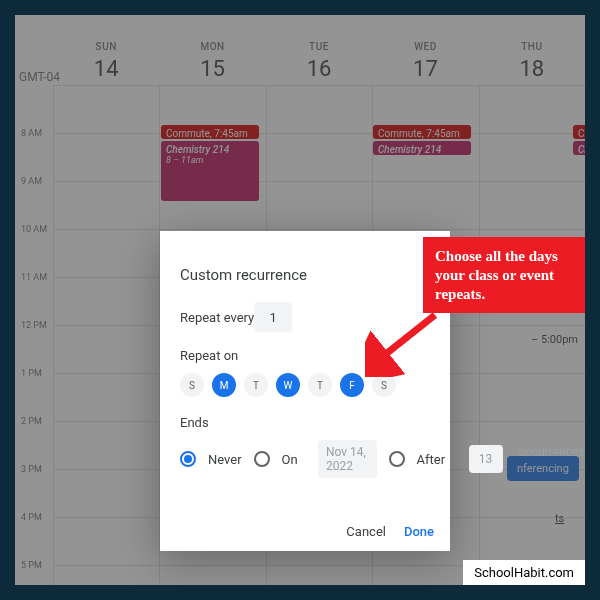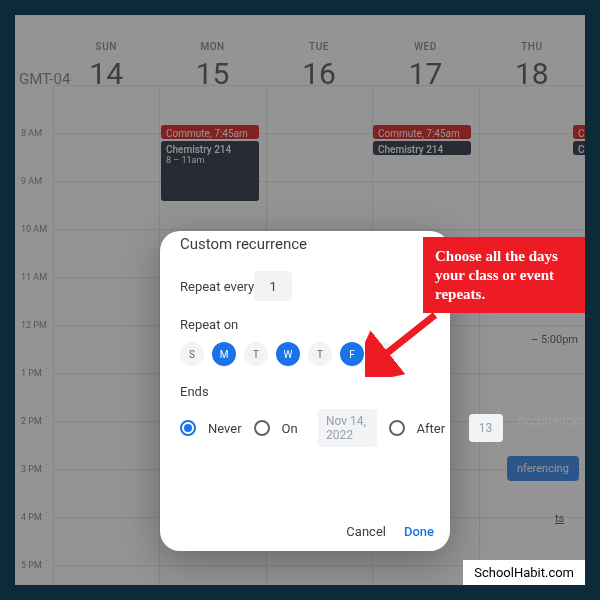--- a/index.html
+++ b/index.html
@@ -4,37 +4,37 @@
 <style>
   * { box-sizing: border-box; margin: 0; padding: 0; }
   html, body { width: 600px; height: 600px; font-family: Roboto, Arial, sans-serif; overflow: hidden; background: #0d2a3a; }
   .frame { position: absolute; left: 15px; top: 15px; width: 570px; height: 570px; background: #fff; overflow: hidden; }
   .calendar { position: absolute; inset: 0; background: #fff; }
   .overlay { position: absolute; inset: 0; background: rgba(60,60,60,0.55); }
   
   .day-headers { position: absolute; top: 0; left: 38px; right: 0; height: 70px; display: flex; }
   .day-col { flex: 1; text-align: center; padding-top: 26px; }
   .day-name { font-size: 10px; color: #70757a; letter-spacing: 0.5px; font-weight: 500; }
-  .day-num { font-size: 30px; color: #3c4043; margin-top: 4px; }
-  .tz { position: absolute; top: 55px; left: 4px; font-size: 15px; color: #70757a; }
+  .day-num { font-size: 22px; color: #3c4043; margin-top: 4px; }
+  .tz { position: absolute; top: 55px; left: 4px; font-size: 12px; color: #70757a; }
   
   .grid { position: absolute; top: 70px; left: 38px; right: 0; bottom: 0; border-top: 1px solid #e0e0e0; }
   .hr { height: 48px; border-bottom: 1px solid #e0e0e0; }
   .hr-label { position: absolute; left: 6px; font-size: 9px; color: #70757a; transform: translateY(-5px); }
   .vline { position: absolute; top: 0; bottom: 0; width: 1px; background: #e0e0e0; }
   
   .ev { position: absolute; border-radius: 3px; padding: 3px 5px; font-size: 10px; color: #fff; overflow: hidden; }
   .ev-red { background: #d50000; }
-  .ev-blue { background: #0f172a; }
+  .ev-blue { background: #be185d; font-style: italic; }
   .ev-title { font-weight: 500; font-size: 10px; }
   .ev-time { font-size: 9px; }
   .badge-conf { position: absolute; background: #1a73e8; color:#fff; font-size:11px; padding:6px 10px; border-radius:4px; }
   .badge-ts { position: absolute; color:#3c4043; font-size:11px;text-decoration:underline; }
   
-  .dialog { position: absolute; left: 145px; top: 216px; width: 290px; height: 320px; background: #fff; border-radius: 20px; box-shadow: 0 10px 40px rgba(0,0,0,0.3); padding: 4px 20px 14px 20px; font-size: 13px; color: #3c4043; }
+  .dialog { position: absolute; left: 145px; top: 216px; width: 290px; height: 320px; background: #fff; border-radius: 0; box-shadow: 0 10px 40px rgba(0,0,0,0.3); padding: 35px 20px 14px 20px; font-size: 13px; color: #3c4043; }
   .dlg-title { font-size: 15px; font-weight: 400; color: #3c4043; margin-bottom: 18px; }
   .row { display: flex; align-items: center; margin-bottom: 16px; }
   .lbl { font-size: 13px; color: #3c4043; }
   .numbox { width: 38px; height: 30px; background: #f1f3f4; border-radius: 4px; display:flex; align-items:center; justify-content:center; font-size:13px; }
   .selbox { height: 30px; background: #f1f3f4; border-radius: 4px; display:flex; align-items:center; padding: 0 10px; gap:6px; font-size:13px; }
   .caret { width:0; height:0; border-left:4px solid transparent; border-right:4px solid transparent; border-top:4px solid #5f6368; }
   .section-lbl { font-size:13px; margin-bottom: 10px; }
   .days { display:flex; gap:8px; margin-bottom: 18px; }
   .day-circle { width:24px; height:24px; border-radius:50%; background:#f1f3f4; color:#5f6368; font-size:10px; display:flex; align-items:center; justify-content:center; cursor:pointer; }
   .day-circle.sel { background:#1a73e8; color:#fff; }

